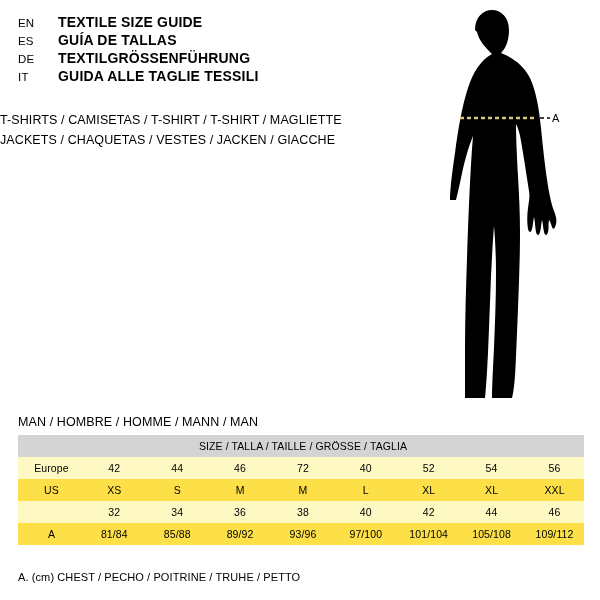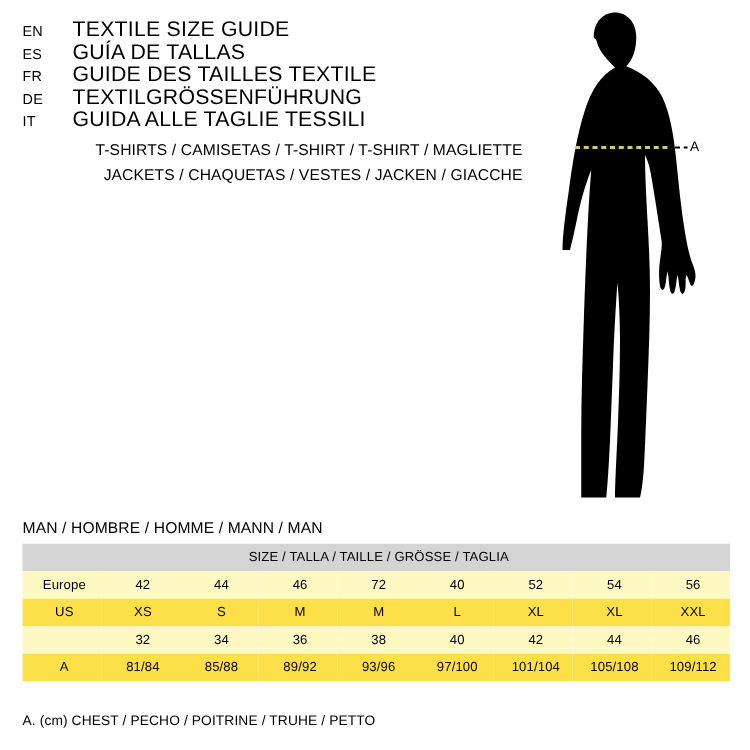--- a/index.html
+++ b/index.html
@@ -32,31 +32,31 @@
     display: flex;
     align-items: baseline;
     height: 18px;
   }
   .legend-code {
     width: 40px;
     font-size: 11.5px;
     letter-spacing: 0.2px;
   }
   .legend-text {
-    font-size: 17px;
+    font-size: 14px;
     letter-spacing: 0.2px;
+    font-weight: bold;
   }
 
   
   .categories {
     position: absolute;
-    left: 18px;
+    left: 0;
     top: 110px;
     width: 400px;
-    text-align: right;
   }
   .cat-line {
     font-size: 12.5px;
     letter-spacing: 0.1px;
     height: 20px;
     line-height: 20px;
   }
 
   
   .figure-wrap {
@@ -121,24 +121,20 @@
 <div class="page">
 
   <div class="legend">
     <div class="legend-row">
       <div class="legend-code">EN</div>
       <div class="legend-text">TEXTILE SIZE GUIDE</div>
     </div>
     <div class="legend-row">
       <div class="legend-code">ES</div>
       <div class="legend-text">GUÍA DE TALLAS</div>
-    </div>
-    <div class="legend-row">
-      <div class="legend-code">FR</div>
-      <div class="legend-text">GUIDE DES TAILLES TEXTILE</div>
     </div>
     <div class="legend-row">
       <div class="legend-code">DE</div>
       <div class="legend-text">TEXTILGRÖSSENFÜHRUNG</div>
     </div>
     <div class="legend-row">
       <div class="legend-code">IT</div>
       <div class="legend-text">GUIDA ALLE TAGLIE TESSILI</div>
     </div>
   </div>

